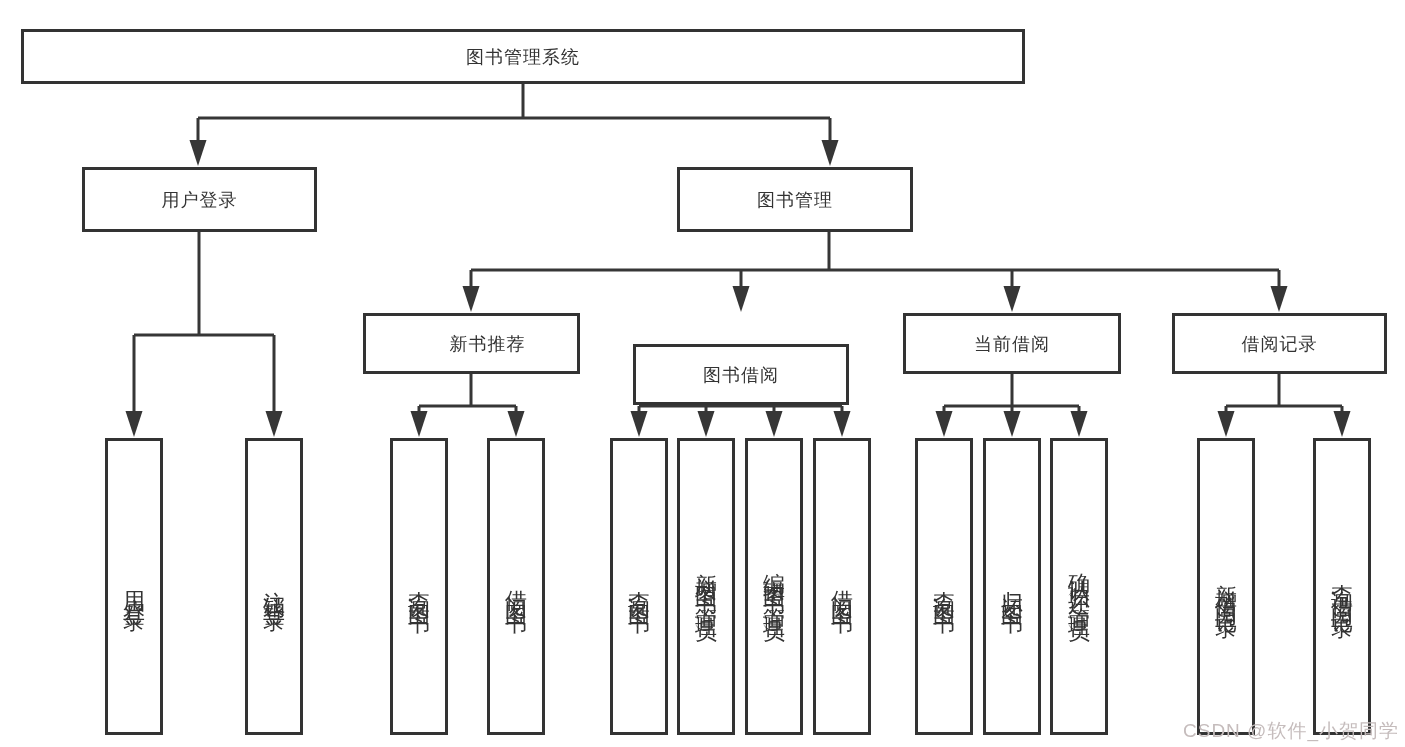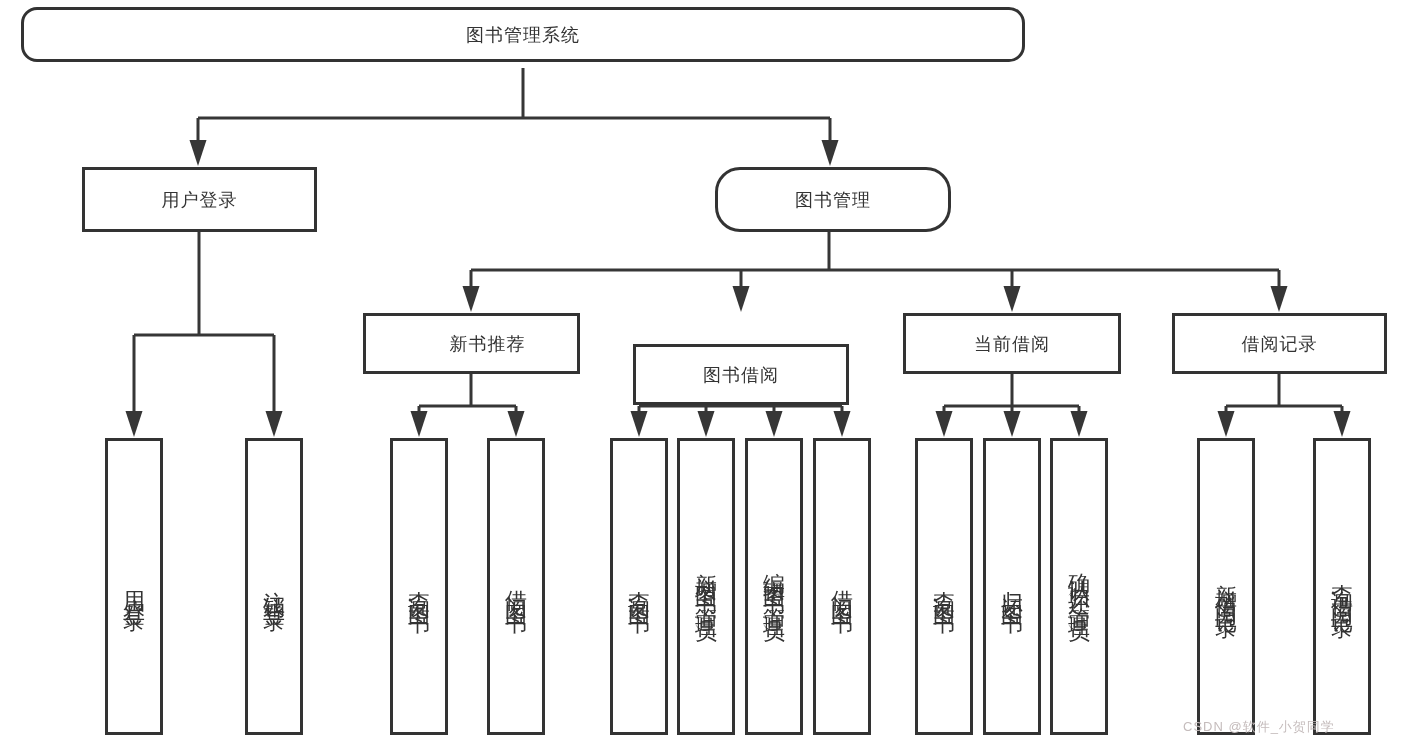--- a/index.html
+++ b/index.html
@@ -39,21 +39,21 @@
     font-size: 22px;
     letter-spacing: 7px;
     line-height: 1;
     color: #333333;
     white-space: nowrap;
   }
   .watermark {
     position: absolute;
     left: 1183px;
     top: 718px;
-    font-size: 13px;
+    font-size: 19px;
     color: #c5bcbc;
     letter-spacing: 1px;
     z-index: 2;
     white-space: nowrap;
   }
 </style>
 </head>
 <body>
 
 <div class="canvas">
@@ -94,28 +94,28 @@
       <polygon points="765.5,411 782.5,411 774,437"></polygon>
       <polygon points="833.5,411 850.5,411 842,437"></polygon>
       <polygon points="935.5,411 952.5,411 944,437"></polygon>
       <polygon points="1003.5,411 1020.5,411 1012,437"></polygon>
       <polygon points="1070.5,411 1087.5,411 1079,437"></polygon>
       <polygon points="1217.5,411 1234.5,411 1226,437"></polygon>
       <polygon points="1333.5,411 1350.5,411 1342,437"></polygon>
     </g>
   </svg>
 
-  <div class="node h" style="left:21px; top:7px; width:1004px; height:55px;border-radius:16px;">
+  <div class="node h" style="left:21px; top:29px; width:1004px; height:55px;">
     <span>图书管理系统</span>
   </div>
 
   <div class="node h" style="left:82px; top:167px; width:235px; height:65px;">
     <span>用户登录</span>
   </div>
-  <div class="node h" style="left:715px; top:167px; width:236px; height:65px;border-radius:25px;">
+  <div class="node h" style="left:677px; top:167px; width:236px; height:65px;">
     <span>图书管理</span>
   </div>
 
   <div class="node h" style="left:363px; top:313px; width:217px; height:61px;padding-left:32px;">
     <span>新书推荐</span>
   </div>
   <div class="node h" style="left:633px; top:313px; width:216px; height:61px;margin-top:31px;">
     <span>图书借阅</span>
   </div>
   <div class="node h" style="left:1172px; top:313px; width:215px; height:61px;">

